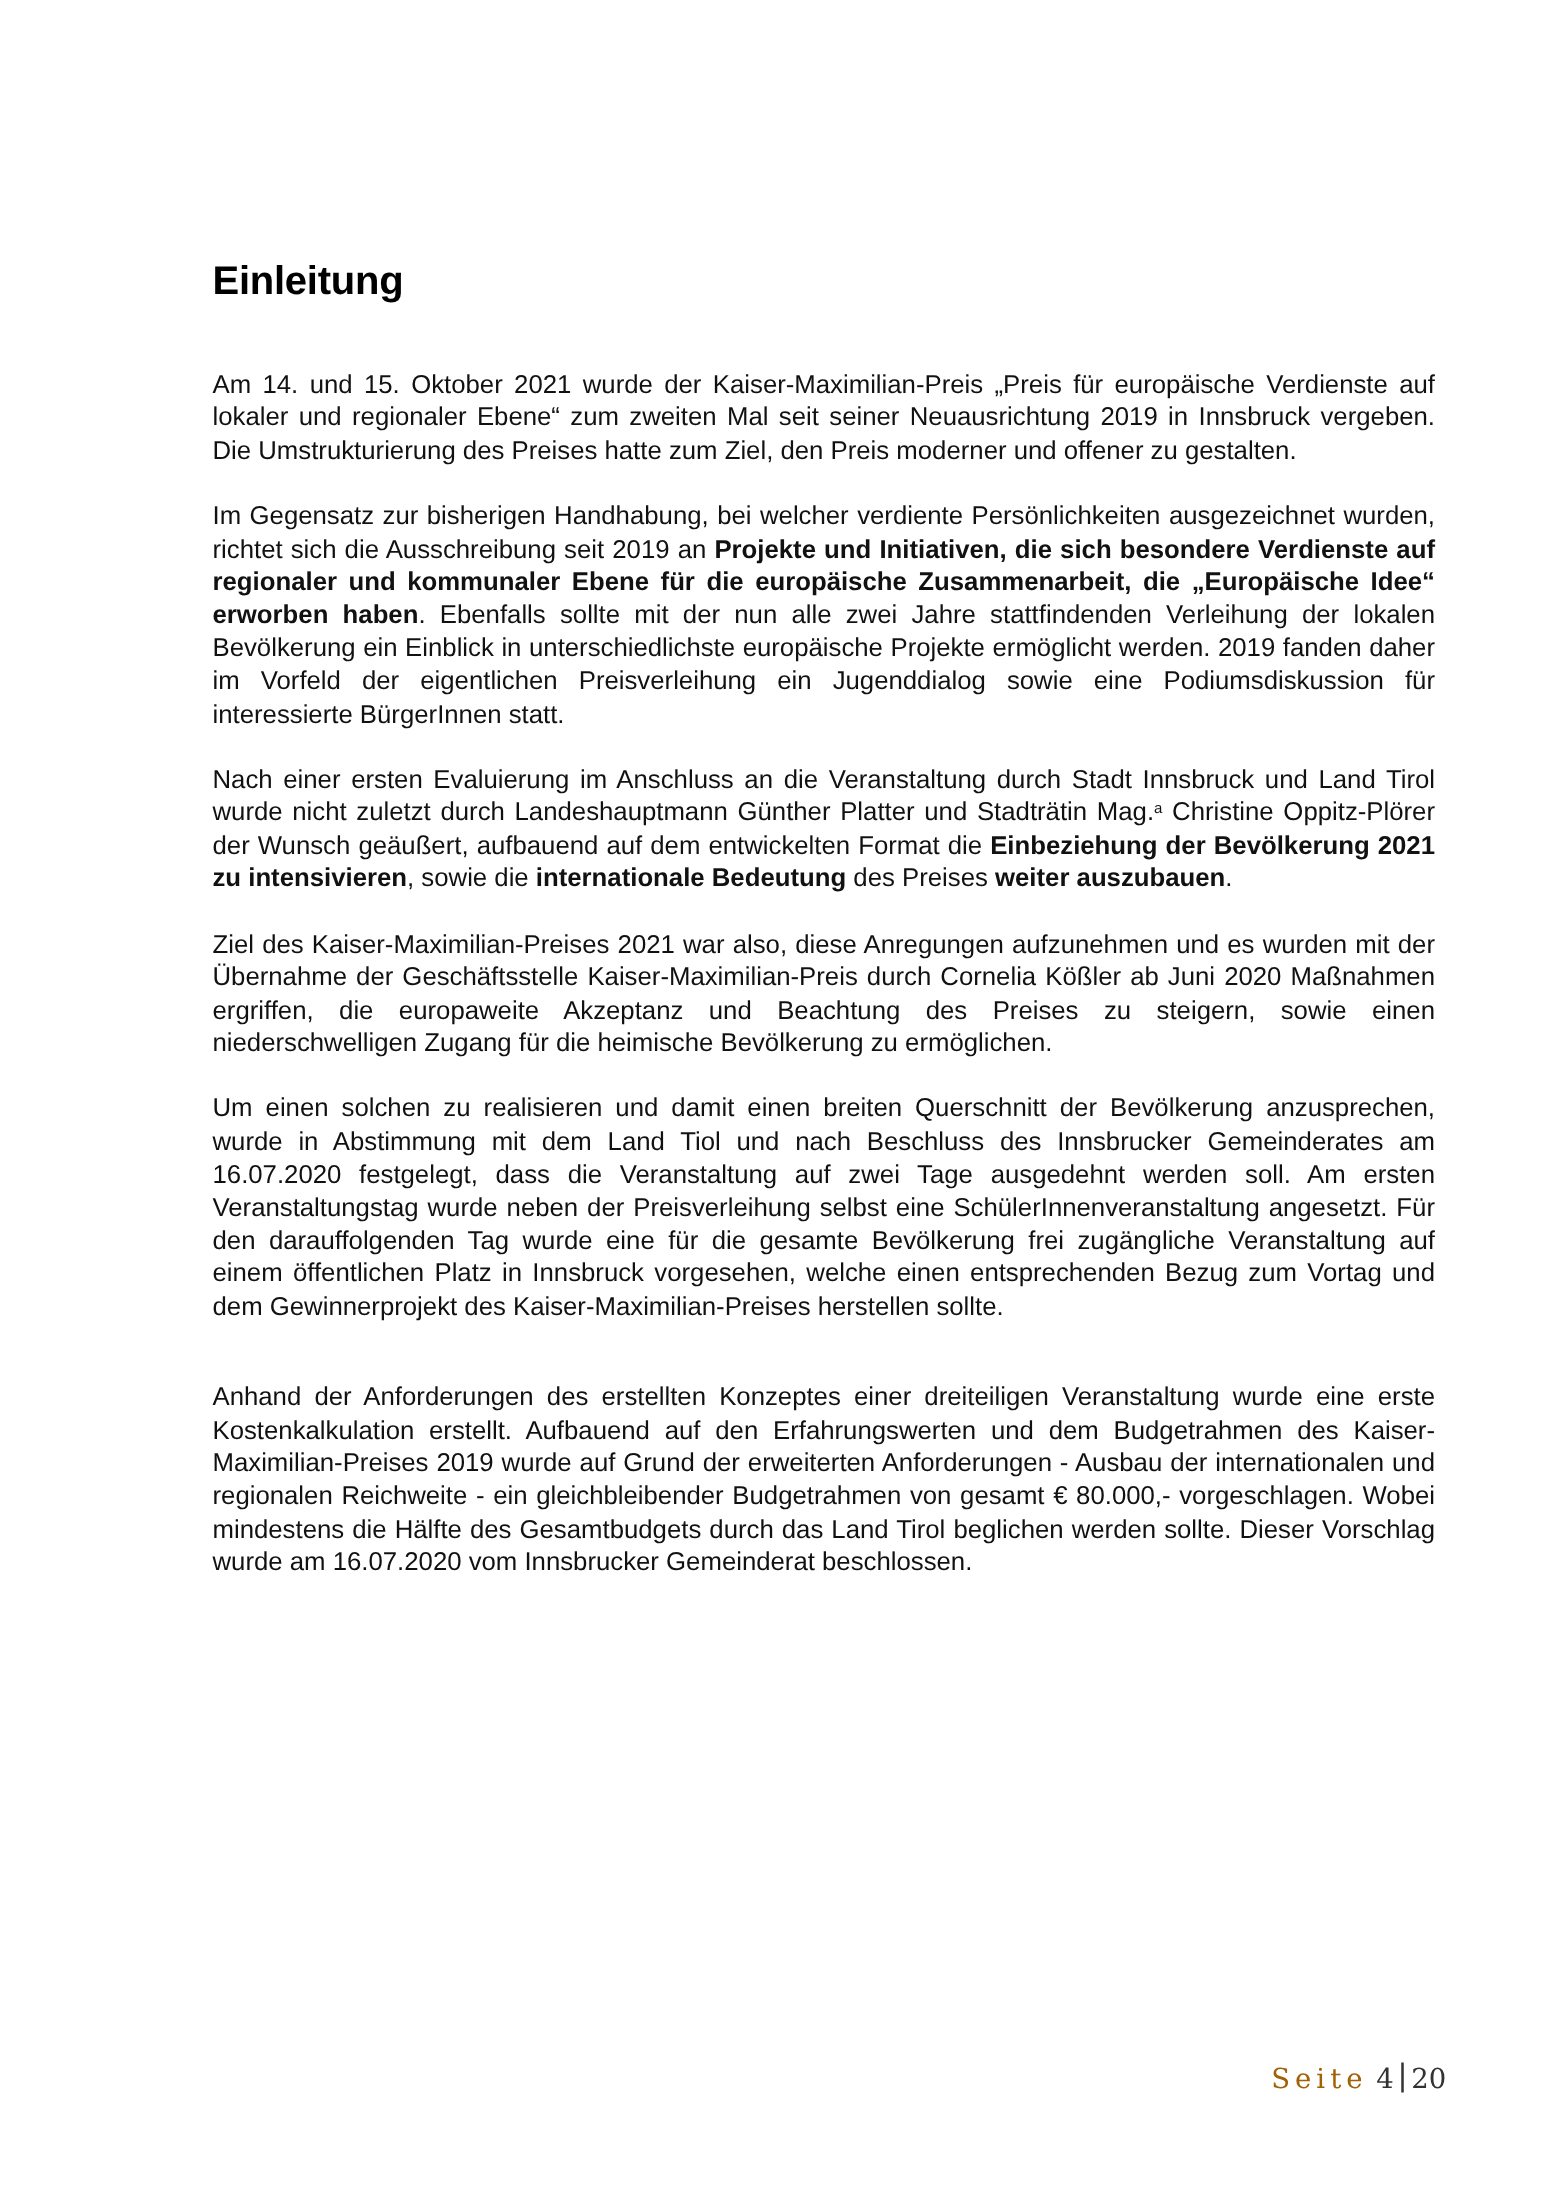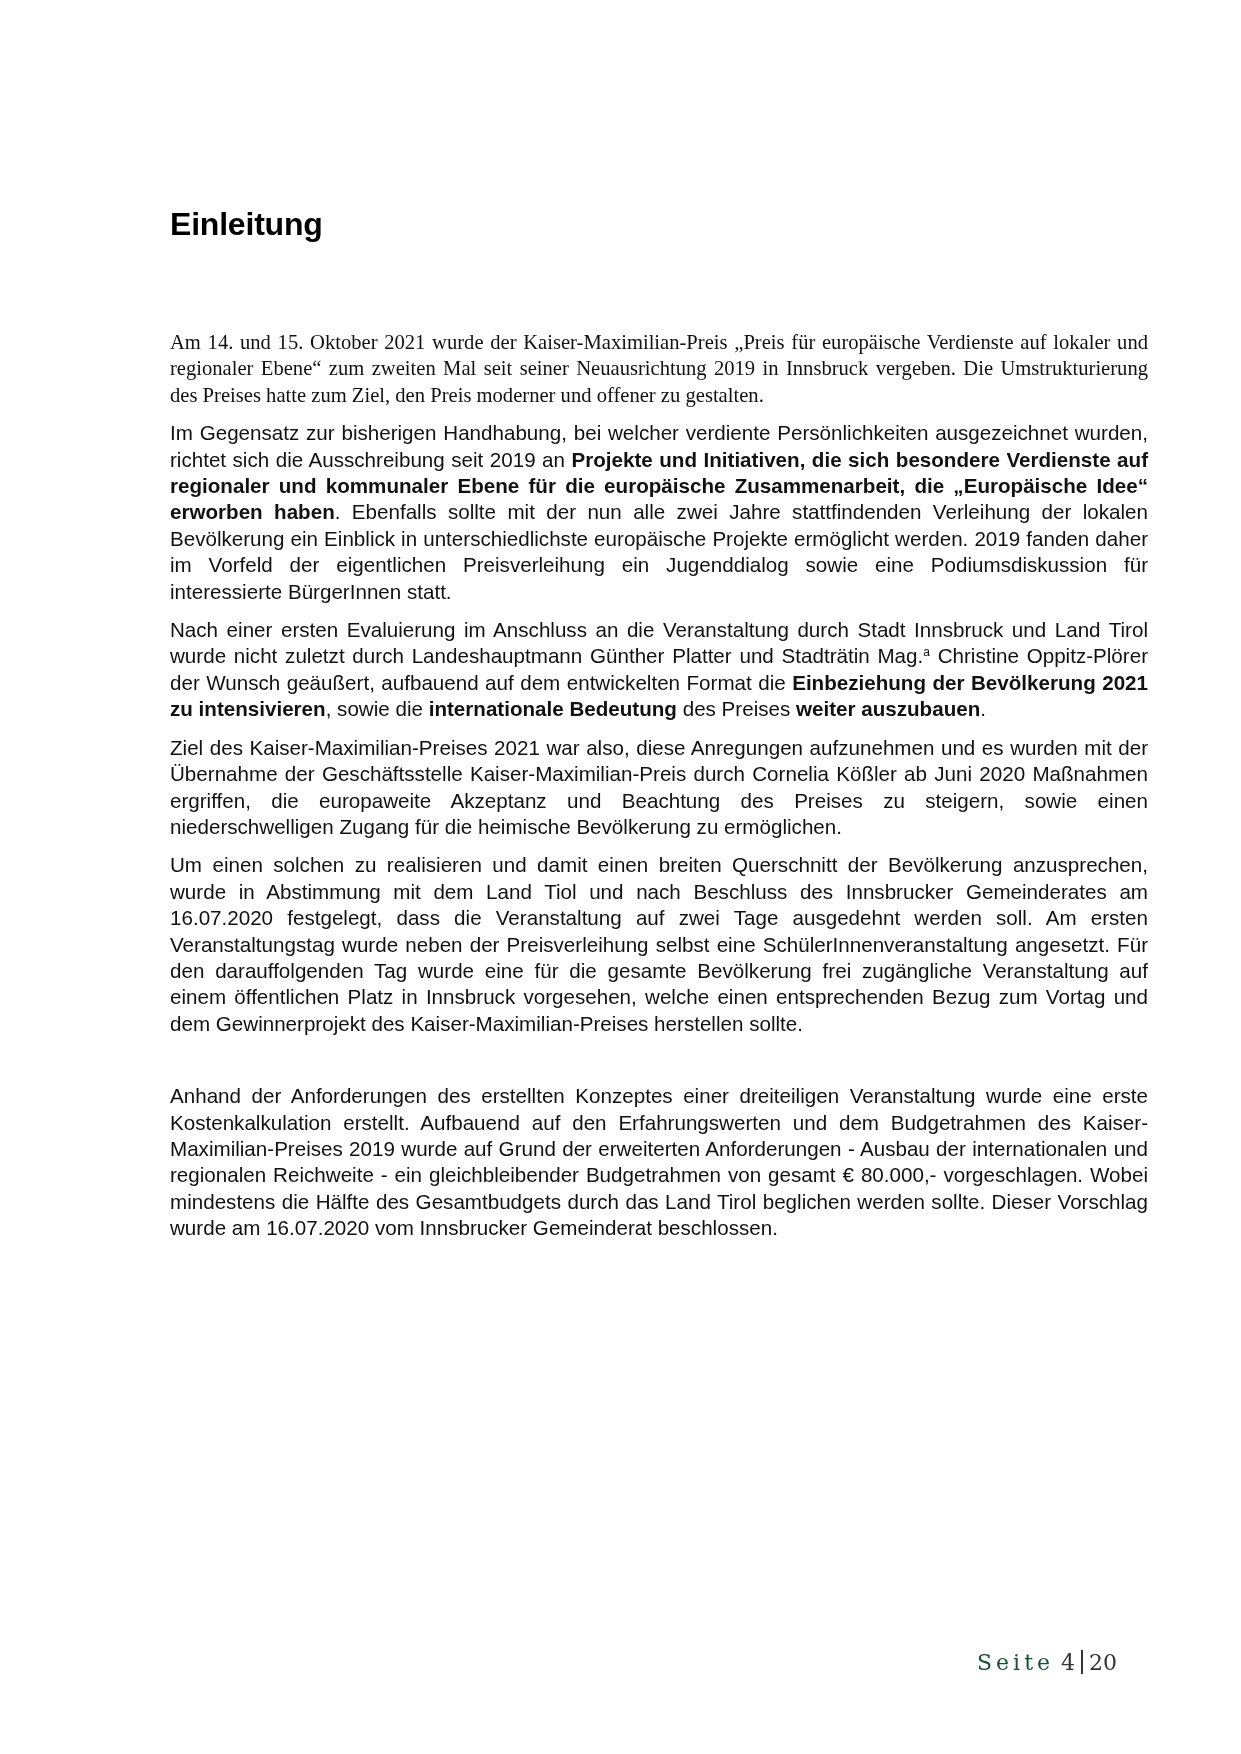--- a/index.html
+++ b/index.html
@@ -4,29 +4,29 @@
 <style>
   html, body { margin: 0; padding: 0; background: #ffffff; }
   body { width: 1241px; height: 1754px; position: relative; overflow: hidden; }
   .page { position: absolute; left: 17px; top: 0; width: 1241px; height: 1754px; background: #fff; }
   .content { position: absolute; left: 153px; top: 200px; width: 978px;
     font-family: "Liberation Sans", sans-serif; color: #111; }
   h1 { font-family: "Liberation Sans", sans-serif; font-weight: bold; font-size: 32px;
     margin: 0; letter-spacing: -0.2px; color: #000; }
   p { font-size: 20.6px; line-height: 26.4px; margin: 0; text-align: justify; }
   .h-intro { margin-top: 6px; }
-  .p1 { margin-top: 86px; font-family: Liberation Serif, serif; }
-  .gap { margin-top: 12px; }
+  .p1 { margin-top: 52px; }
+  .gap { margin-top: 26px; }
   .h-budget { margin-top: 78px; }
   .p-budget { margin-top: 46px; }
   b { font-weight: bold; }
   sup { font-size: 12px; vertical-align: top; position: relative; top: -4px; }
   .footer { position: absolute; left: 960px; top: 1650px; font-family: "DejaVu Serif", "Liberation Serif", serif;
     font-size: 22px; color: #333; }
-  .footer .lbl { color: #14532d; letter-spacing: 4px; }
+  .footer .lbl { color: #a16207; letter-spacing: 4px; margin-left: 40px; }
   .footer .sep { display: inline-block; width: 2px; height: 24px; background: #333; vertical-align: -4px; margin: 0 6px; }
 </style>
 </head>
 <body>
 
 <div class="page">
   <div class="content">
     <h1 class="h-intro">Einleitung</h1>
     <div>
         <p class="p1"><span>Am 14. und 15. Oktober 2021 wurde der Kaiser-Maximilian-Preis „Preis für europäische Verdienste auf lokaler und regionaler Ebene“ zum zweiten Mal seit seiner Neuausrichtung 2019 in Innsbruck vergeben. Die Umstrukturierung des Preises hatte zum Ziel, den Preis moderner und offener zu gestalten.</span></p>

